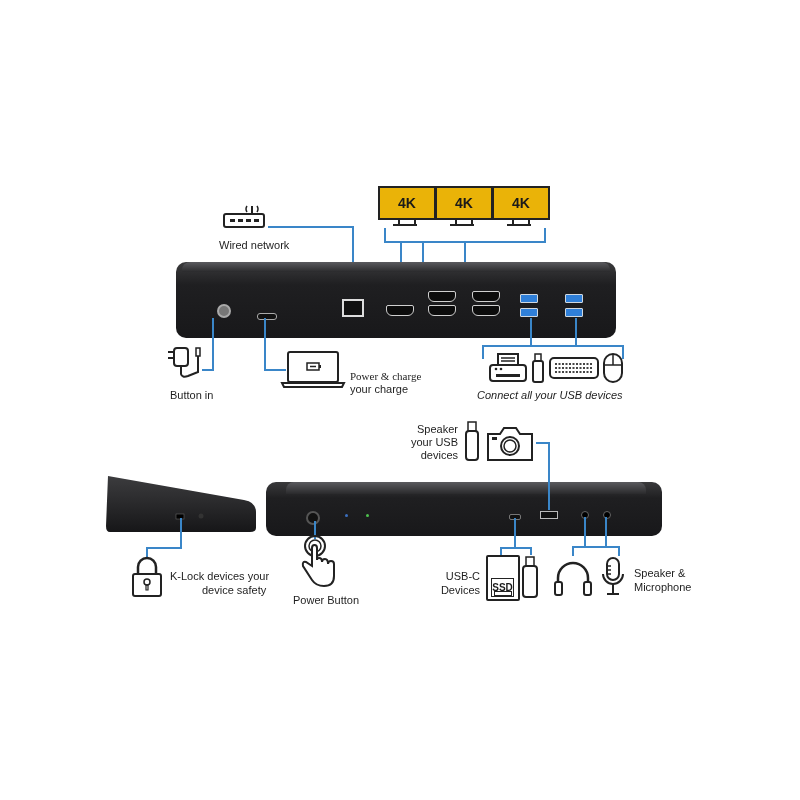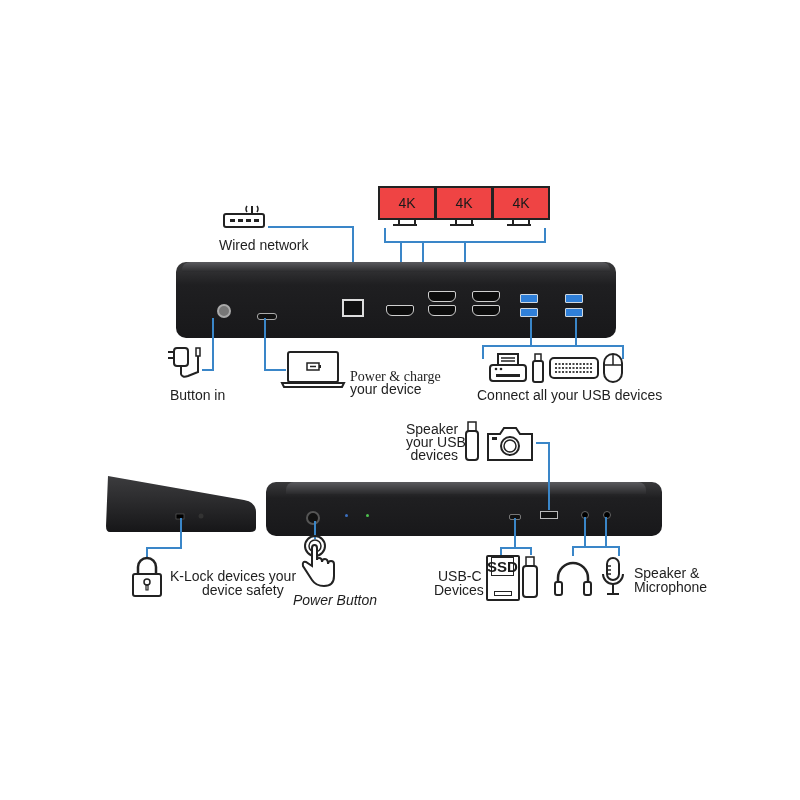--- a/index.html
+++ b/index.html
@@ -1,24 +1,24 @@
 <!DOCTYPE html>
 <html><head>
 <meta charset="utf-8">
 <style>
   html,body{margin:0;padding:0;background:#ffffff;}
   body{width:800px;height:800px;position:relative;overflow:hidden;font-family:"Liberation Sans",sans-serif;color:#1a1a1a;}
   .abs{position:absolute;}
-  .lbl{position:absolute;font-size:14px;line-height:13px;color:#1e1e1e;white-space:nowrap;}
+  .lbl{position:absolute;font-size:11px;line-height:13px;color:#1e1e1e;white-space:nowrap;}
   .line{position:absolute;background:#3a86c8;}
   .dock{position:absolute;background:linear-gradient(#3a3a3c,#1f1f21 30%,#18181a);border-radius:10px;}
   .dock-top{position:absolute;background:linear-gradient(#5a5a5e,#2a2a2c);}
   .port-usb{position:absolute;width:16px;height:7px;background:#2f7fd8;border:1px solid #cfd8e0;border-radius:1px;}
   .port-hdmi{position:absolute;width:26px;height:9px;border:1px solid #cfcfcf;border-radius:2px 2px 6px 6px;background:#0c0c0c;}
-  .monitor{position:absolute;width:54px;height:30px;border:2px solid #222;background:#ef4444;font-size:14px;display:flex;align-items:center;justify-content:center;}
+  .monitor{position:absolute;width:54px;height:30px;border:2px solid #222;background:#eab308;font-size:14px;display:flex;align-items:center;justify-content:center;font-weight:bold;}
   .mstand{position:absolute;width:14px;height:4px;border:2px solid #222;border-top:none;}
   .mbase{position:absolute;width:24px;height:2px;background:#222;}
 </style>
 </head>
 <body>
 
 <div>
 
   <div class="monitor" style="left:378px;top:186px;">
       <span>4K</span>
@@ -92,21 +92,21 @@
   <div class="line" style="left:264px;top:318px;width:2px;height:52px;"></div>
   <div class="line" style="left:264px;top:369px;width:22px;height:2px;"></div>
   <svg class="abs" style="left:280px;top:350px;" width="66" height="40" viewBox="0 0 66 40">
     <rect x="8" y="2" width="50" height="30" rx="2" fill="#fff" stroke="#222" stroke-width="2"></rect>
     <path d="M2 33 L64 33 L62 37 L4 37 Z" fill="#fff" stroke="#222" stroke-width="2"></path>
     <rect x="27" y="13" width="12" height="7" fill="none" stroke="#222" stroke-width="1.5"></rect>
     <rect x="39" y="15" width="2" height="3" fill="#222"></rect>
     <path d="M30 16.5 L36 16.5" stroke="#222" stroke-width="1.5"></path>
   </svg>
   <div class="lbl" style="left:350px;top:370px;font-family:Liberation Serif, serif;">Power &amp; charge</div>
-  <div class="lbl" style="left:350px;top:383px;">your device</div>
+  <div class="lbl" style="left:350px;top:383px;">your charge</div>
 
   <div class="line" style="left:530px;top:318px;width:2px;height:28px;"></div>
   <div class="line" style="left:575px;top:318px;width:2px;height:28px;"></div>
   <div class="line" style="left:482px;top:345px;width:142px;height:2px;"></div>
   <div class="line" style="left:482px;top:345px;width:2px;height:14px;"></div>
   <div class="line" style="left:622px;top:345px;width:2px;height:14px;"></div>
 
   <svg class="abs" style="left:488px;top:352px;" width="40" height="32" viewBox="0 0 40 32">
     <rect x="10" y="2" width="20" height="12" fill="#fff" stroke="#222" stroke-width="2"></rect>
     <path d="M13 6h14M13 9h14" stroke="#222" stroke-width="1.5"></path>
@@ -120,21 +120,21 @@
     <rect x="2" y="9" width="10" height="21" rx="2" fill="#fff" stroke="#222" stroke-width="2"></rect>
   </svg>
   <svg class="abs" style="left:548px;top:356px;" width="52" height="24" viewBox="0 0 52 24">
     <rect x="2" y="2" width="48" height="20" rx="4" fill="#fff" stroke="#222" stroke-width="2"></rect>
     <path d="M7 8h38M7 12h38M7 16h38" stroke="#444" stroke-width="2" stroke-dasharray="2 1.5"></path>
   </svg>
   <svg class="abs" style="left:602px;top:352px;" width="22" height="32" viewBox="0 0 22 32">
     <rect x="2" y="2" width="18" height="28" rx="9" fill="#fff" stroke="#222" stroke-width="2"></rect>
     <path d="M2 13h18M11 2v11" stroke="#222" stroke-width="1.5"></path>
   </svg>
-  <div class="lbl" style="left:477px;top:389px;">Connect all your USB devices</div>
+  <div class="lbl" style="left:477px;top:389px;font-style:italic;">Connect all your USB devices</div>
 </div>
 
 <div>
 
   <svg class="abs" style="left:104px;top:472px;" width="160" height="64" viewBox="0 0 160 64">
     <defs>
         <linearGradient id="sg" x1="0" y1="0" x2="0" y2="1">
           <stop offset="0" stop-color="#3c3c3e"></stop>
           <stop offset="1" stop-color="#161618"></stop>
         </linearGradient>
@@ -166,21 +166,21 @@
   <div class="abs" style="left:540px;top:511px;width:16px;height:6px;background:#111;border:1px solid #bbb;"></div>
   <div class="abs" style="left:581px;top:511px;width:6px;height:6px;border-radius:50%;background:#000;border:1px solid #666;"></div>
   <div class="abs" style="left:603px;top:511px;width:6px;height:6px;border-radius:50%;background:#000;border:1px solid #666;"></div>
 
   <div class="line" style="left:314px;top:521px;width:2px;height:18px;"></div>
   <svg class="abs" style="left:294px;top:534px;" width="44" height="60" viewBox="0 0 44 60">
     <circle cx="21" cy="12" r="10" fill="none" stroke="#222" stroke-width="2"></circle>
     <circle cx="21" cy="12" r="6" fill="none" stroke="#222" stroke-width="1.5"></circle>
     <path d="M18 14 V32 L12 28 Q8 27 9 32 L18 46 Q22 52 30 52 Q40 52 40 42 V30 Q40 27 37 27 Q34 27 34 30 Q34 25 31 25 Q28 25 28 28 Q28 24 25 24 Q23 24 23 26 V14 Q23 11 20.5 11 Q18 11 18 14 Z" fill="#fff" stroke="#222" stroke-width="2"></path>
   </svg>
-  <div class="lbl" style="left:293px;top:594px;font-style:italic;">Power Button</div>
+  <div class="lbl" style="left:293px;top:594px;">Power Button</div>
 
   <div class="lbl" style="left:406px;top:423px;text-align:right;width:52px;">Speaker</div>
   <div class="lbl" style="left:406px;top:436px;text-align:right;width:52px;">your USB</div>
   <div class="lbl" style="left:406px;top:449px;text-align:right;width:52px;">devices</div>
   <svg class="abs" style="left:464px;top:420px;" width="16" height="42" viewBox="0 0 16 42">
     <rect x="4" y="2" width="8" height="9" fill="none" stroke="#222" stroke-width="1.5"></rect>
     <rect x="2" y="11" width="12" height="29" rx="3" fill="#fff" stroke="#222" stroke-width="2"></rect>
   </svg>
   <svg class="abs" style="left:484px;top:426px;" width="52" height="36" viewBox="0 0 52 36">
     <path d="M4 8 H16 L20 2 H32 L36 8 H48 V34 H4 Z" fill="#fff" stroke="#222" stroke-width="2"></path>
@@ -191,21 +191,21 @@
   <div class="line" style="left:536px;top:442px;width:14px;height:2px;"></div>
   <div class="line" style="left:548px;top:442px;width:2px;height:68px;"></div>
 
   <div class="line" style="left:514px;top:518px;width:2px;height:30px;"></div>
   <div class="line" style="left:500px;top:547px;width:32px;height:2px;"></div>
   <div class="line" style="left:500px;top:547px;width:2px;height:8px;"></div>
   <div class="line" style="left:530px;top:547px;width:2px;height:8px;"></div>
   <div class="lbl" style="left:438px;top:570px;text-align:right;width:42px;">USB-C</div>
   <div class="lbl" style="left:434px;top:584px;text-align:right;width:46px;">Devices</div>
   <div class="abs" style="left:486px;top:555px;width:30px;height:42px;border:2px solid #222;border-radius:2px;background:#fff;">
-    <div style="position:absolute;left:3px;top:0;width:21px;height:17px;border:1.5px solid #222;font-size:15px;font-weight:bold;display:flex;align-items:center;justify-content:center;">SSD</div>
+    <div style="position:absolute;left:3px;top:21px;width:21px;height:17px;border:1.5px solid #222;font-size:10px;font-weight:bold;display:flex;align-items:center;justify-content:center;">SSD</div>
     <div style="position:absolute;left:6px;bottom:3px;width:16px;height:3px;border:1px solid #222;"></div>
   </div>
   <svg class="abs" style="left:520px;top:555px;" width="20" height="44" viewBox="0 0 20 44">
     <rect x="6" y="2" width="8" height="9" fill="none" stroke="#222" stroke-width="1.5"></rect>
     <rect x="3" y="11" width="14" height="31" rx="3" fill="#fff" stroke="#222" stroke-width="2"></rect>
   </svg>
 
   <div class="line" style="left:584px;top:517px;width:2px;height:30px;"></div>
   <div class="line" style="left:605px;top:517px;width:2px;height:30px;"></div>
   <div class="line" style="left:572px;top:546px;width:48px;height:2px;"></div>

